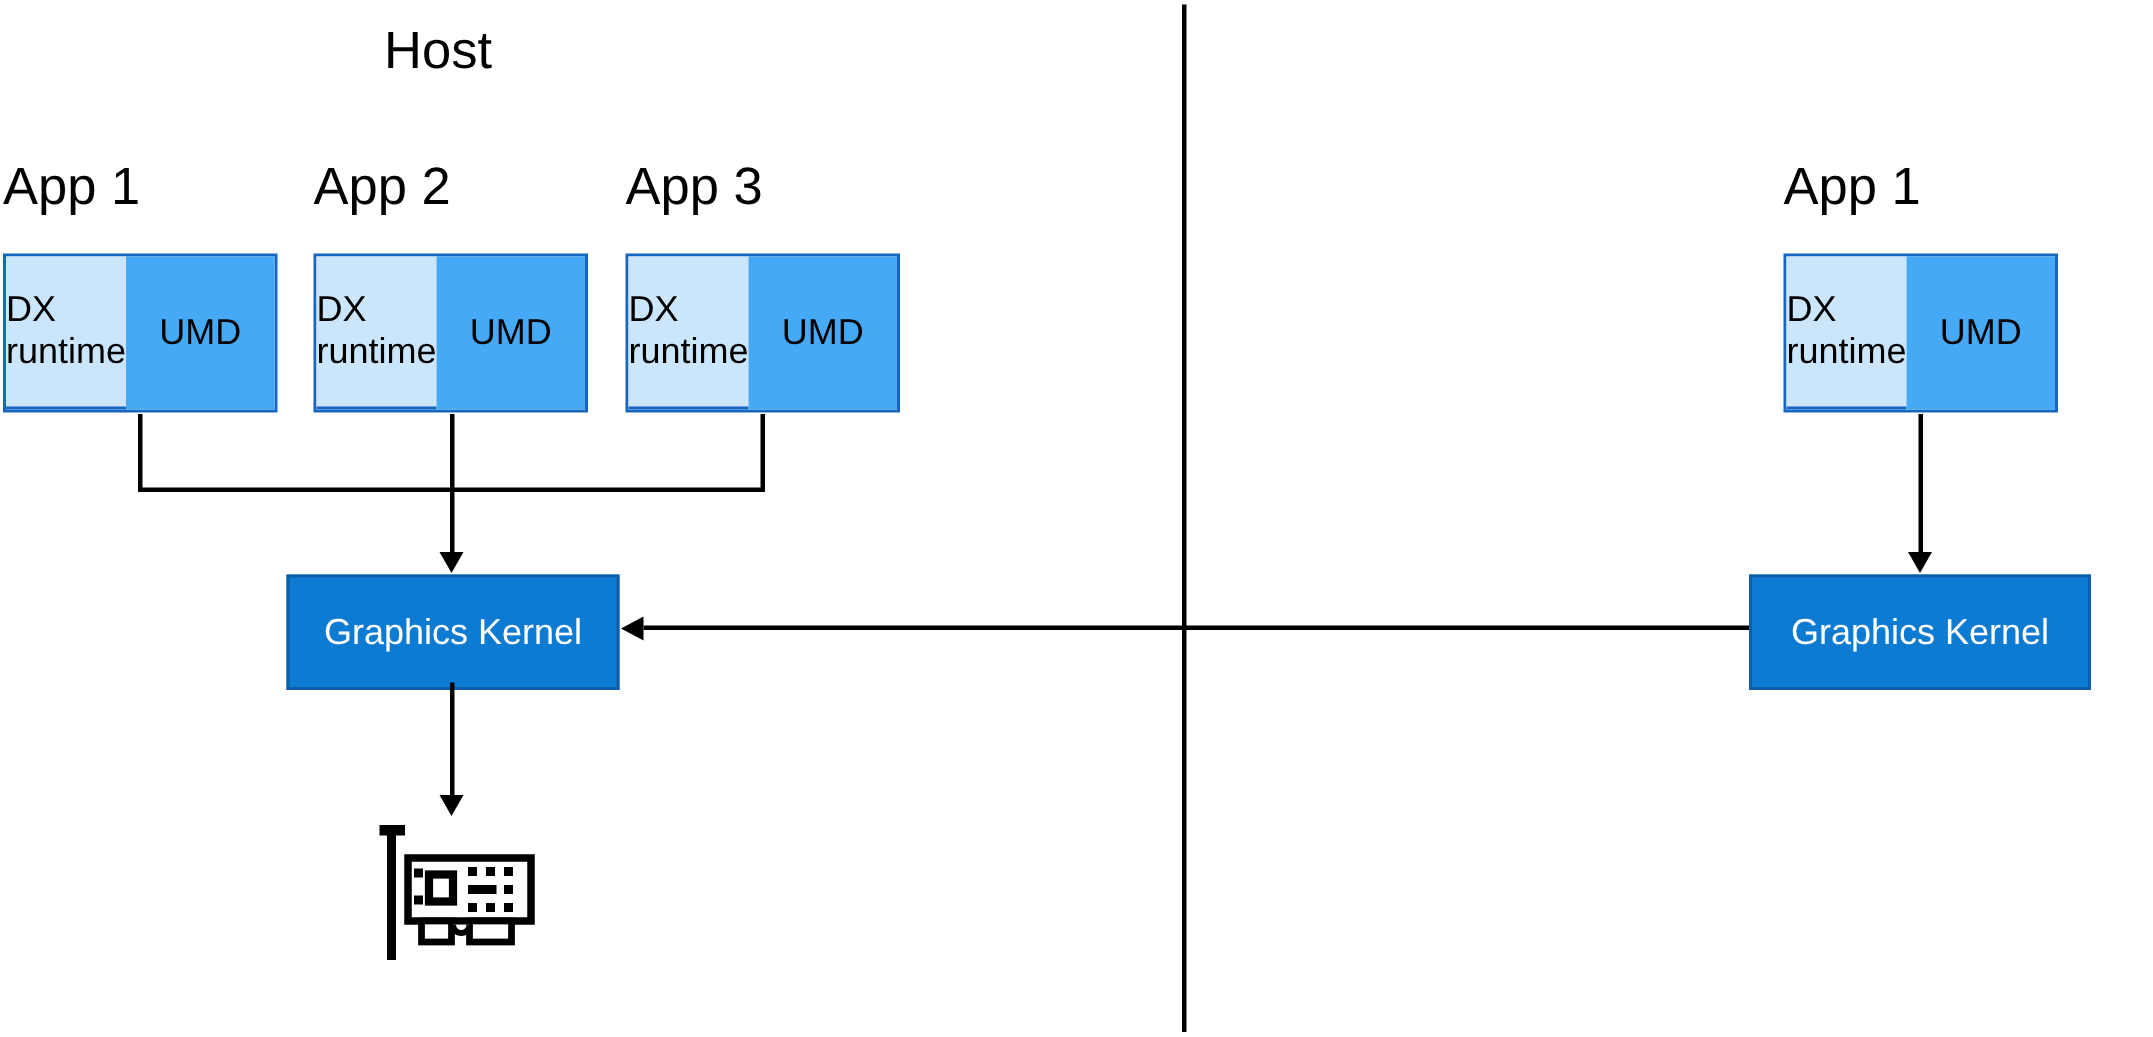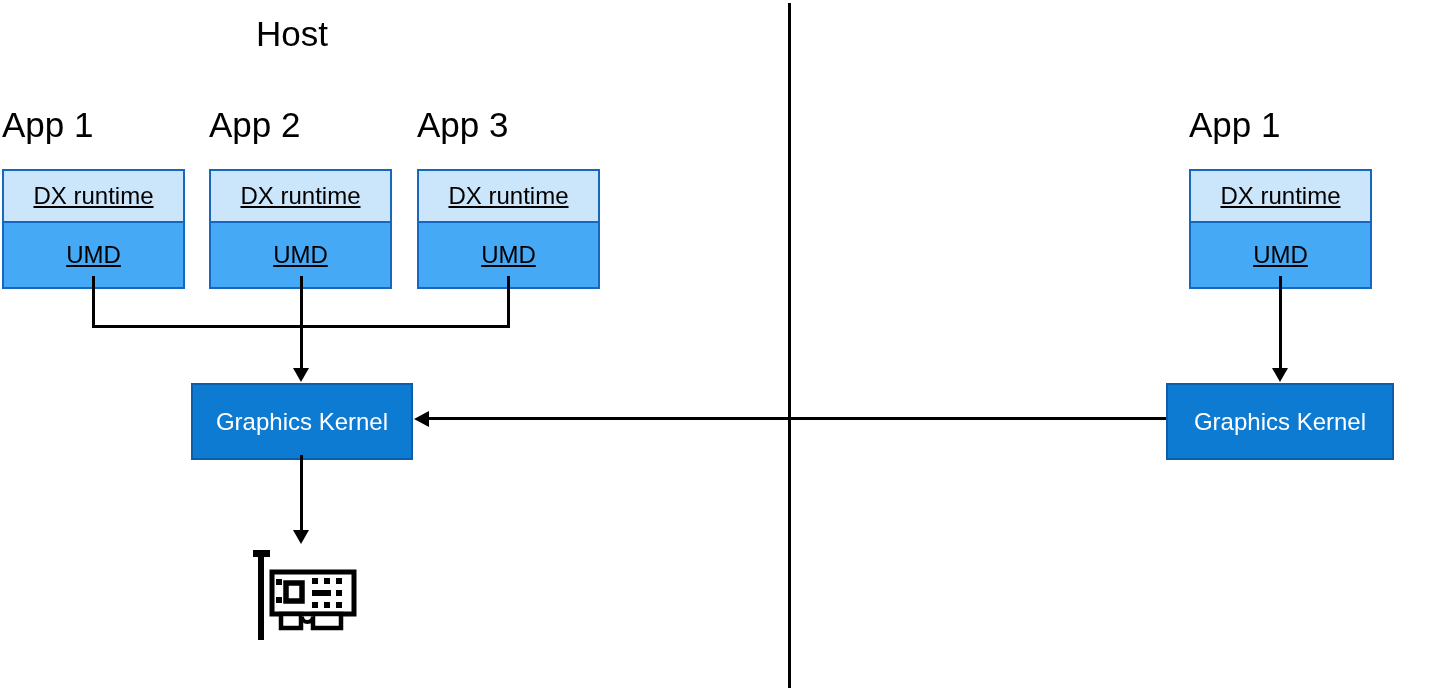--- a/index.html
+++ b/index.html
@@ -22,22 +22,22 @@
   .sandbox-title { left:1128px; }
   .divider { position:absolute; left:788px; top:3px; width:3px; height:685px; background:var(--line); }
 
   .app-label {
     position:absolute; top:104px; width:183px; text-align:left;
     font-size:35px; line-height:42px; white-space:nowrap;
   }
   .app1 { left:2px; } .app2 { left:209px; } .app3 { left:417px; } .app4 { left:1189px; }
 
   .app-box {
-    position:absolute; top:169px; width:183px; height:120px; box-sizing:border-box;
-    border:2.5px solid var(--box-border); display:flex; flex-direction:column;text-decoration:underline;
+    position:absolute; top:169px; width:183px; height:106px; box-sizing:border-box;
+    border:2.5px solid var(--box-border); display:flex; flex-direction:row;
   }
   .layer { display:flex; align-items:center; justify-content:center; font-size:24px; }
   .layer-dx  { flex:0 0 50px; background:var(--dx-fill); border-bottom:2.5px solid var(--box-border); }
   .layer-umd { flex:1 1 auto; background:var(--umd-fill); }
 
   .kernel {
     position:absolute; top:383px; height:77px; box-sizing:border-box;
     background:var(--kernel-fill); border:2px solid var(--kernel-border);
     color:var(--kernel-text); font-size:24px;
     display:flex; align-items:center; justify-content:center; white-space:nowrap;

